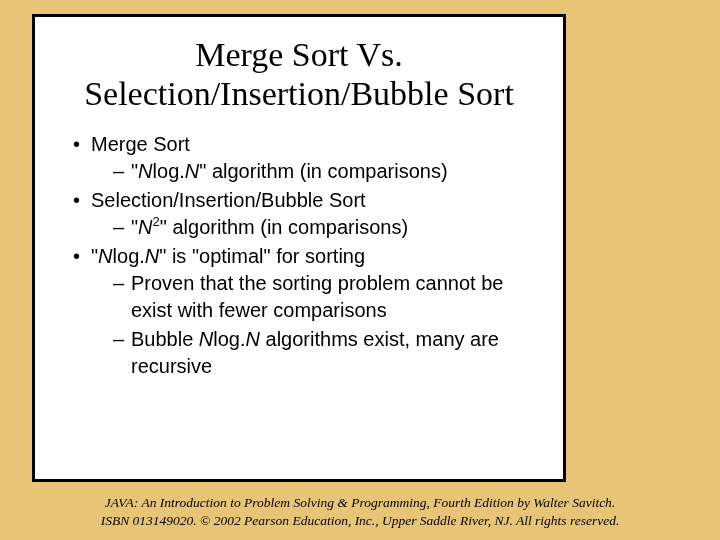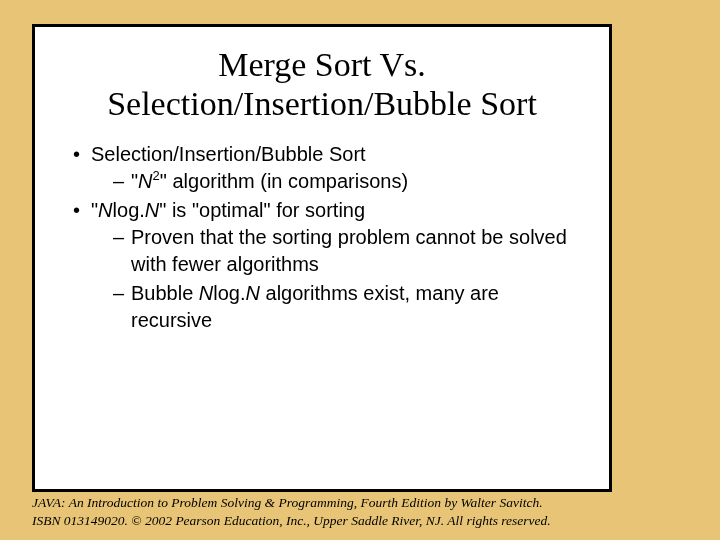--- a/index.html
+++ b/index.html
@@ -6,23 +6,23 @@
     margin: 0;
     padding: 0;
     width: 720px;
     height: 540px;
     background: #e8c476;
     font-family: Arial, Helvetica, sans-serif;
     overflow: hidden;
   }
   .slide-frame {
     position: absolute;
-    top: 24px;
+    top: 14px;
     left: 32px;
-    width: 580px;
+    width: 534px;
     height: 468px;
     background: #ffffff;
     border: 3px solid #000000;
     box-sizing: border-box;
   }
   .title {
     font-family: "Times New Roman", Times, serif;
     font-size: 34px;
     font-weight: 400;
     text-align: center;
@@ -73,51 +73,59 @@
   sup { font-size: 0.65em; vertical-align: super; line-height: 0; }
   .footer {
     position: absolute;
     left: 32px;
     bottom: 10px;
     width: 656px;
     font-family: "Times New Roman", Times, serif;
     font-style: italic;
     font-size: 13.5px;
     color: #000;
-    text-align: left;
+    text-align: center;
     line-height: 1.35;
   }
 </style>
 </head>
 <body>
 
 <div class="slide-frame">
   <div class="title">
     <span>Merge Sort Vs.</span><br>
     <span>Selection/Insertion/Bubble Sort</span>
   </div>
 
   <div class="content">
     <ul class="level1">
 
+      <li>
+        <span>Merge Sort</span>
+        <ul class="level2">
+          <li>
+            <span>"</span><span class="i">N</span><span>log.</span><span class="i">N</span><span>" algorithm (in comparisons)</span>
+          </li>
+        </ul>
+      </li>
 
       <li>
         <span>Selection/Insertion/Bubble Sort</span>
         <ul class="level2">
           <li>
             <span>"</span><span class="i">N</span><sup>2</sup><span>" algorithm (in comparisons)</span>
           </li>
         </ul>
       </li>
 
       <li>
         <span>"</span><span class="i">N</span><span>log.</span><span class="i">N</span><span>" is "optimal" for sorting</span>
         <ul class="level2">
           <li>
-            <span>Proven that the sorting problem cannot be solved with fewer algorithms</span>
+            <span>Proven that the sorting problem cannot be exist with fewer comparisons</span>
           </li>
           <li>
             <span>Bubble </span><span class="i">N</span><span>log.</span><span class="i">N</span><span> algorithms exist, many are recursive</span>
           </li>
         </ul>
       </li>
 
     </ul>
   </div>
 </div>

